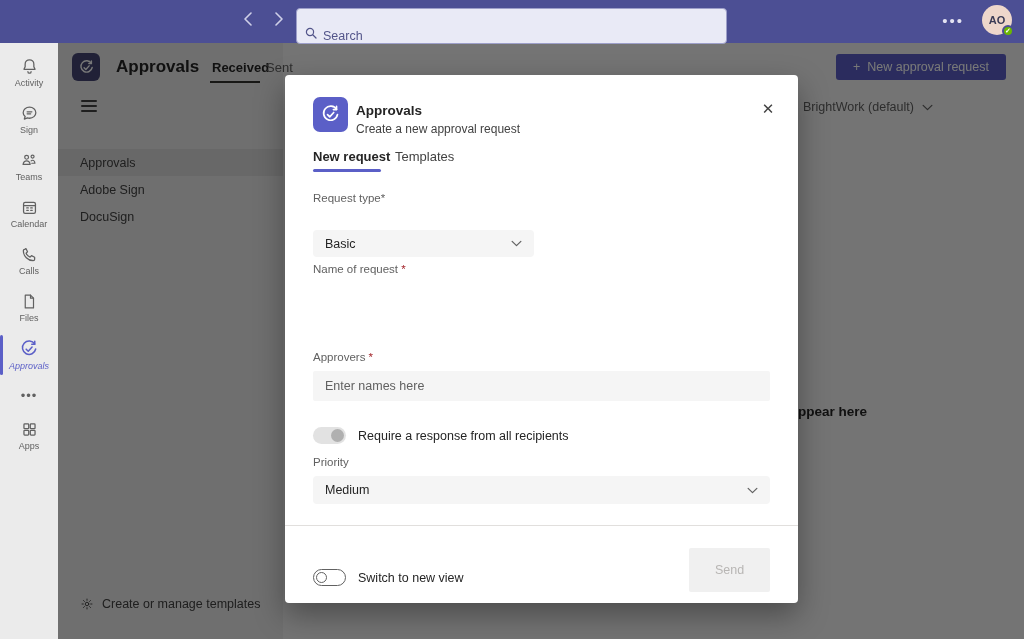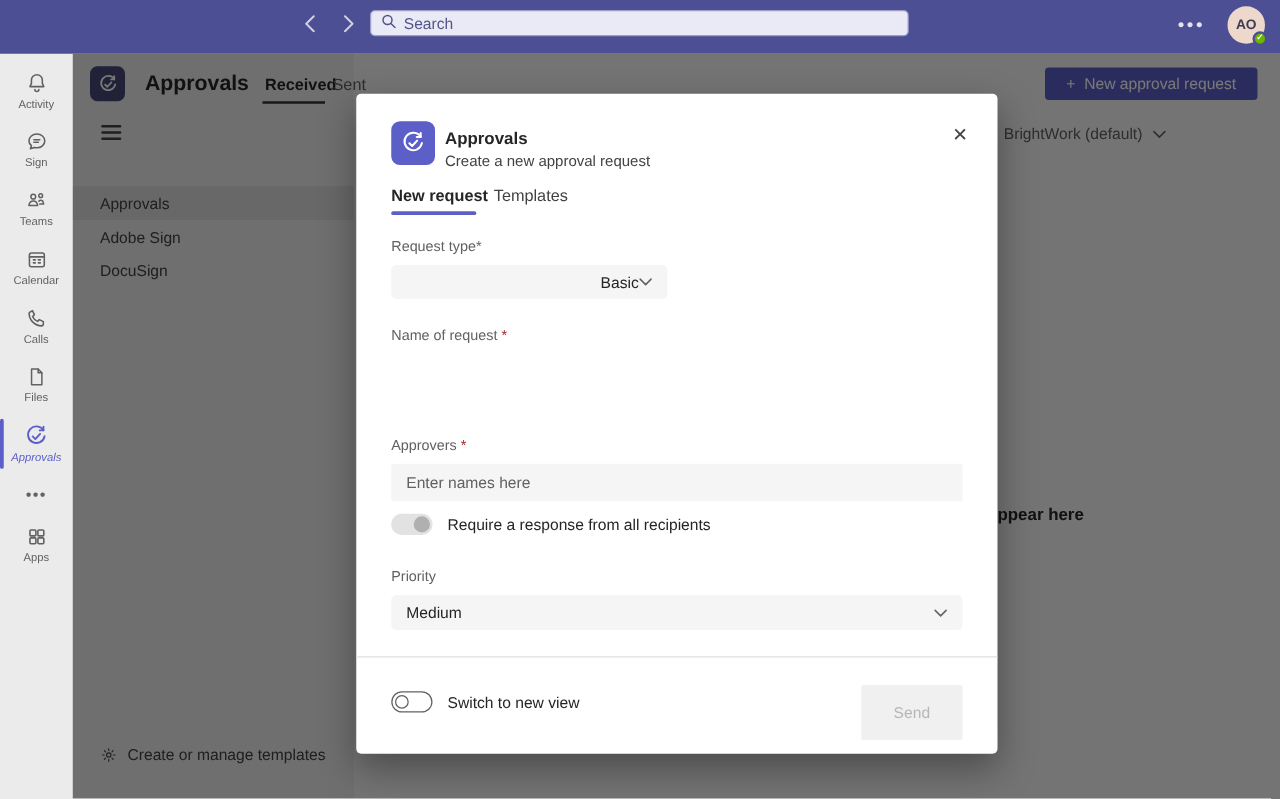--- a/index.html
+++ b/index.html
@@ -4,21 +4,21 @@
 <style>
   * { margin:0; padding:0; box-sizing:border-box; }
   html,body { width:1024px; height:639px; overflow:hidden; }
   body { font-family:"Liberation Sans", sans-serif; background:#fff; }
   .screen { position:relative; width:1024px; height:639px; overflow:hidden; background:#f6f6f6; }
 
   
   .topbar { position:absolute; left:0; top:0; width:1024px; height:43px; background:#4c4f94; z-index:40; display:flex; align-items:center; }
   .nav-arrows { position:absolute; left:238px; top:0; height:40px; display:flex; align-items:center; gap:14px; }
   .nav-arrow { background:none; border:none; color:#cfd0e8; width:18px; height:18px; cursor:pointer; display:flex; align-items:center; justify-content:center; }
-  .searchbox { position:absolute; left:296px; top:8px; width:431px; height:21px; background:#e9eaf6; border:1px solid #9d9fc9; border-radius:4px; display:flex; align-items:center; padding:0 8px; gap:6px; }
+  .searchbox { position:absolute; left:296px; top:8px; width:431px; height:36px; background:#e9eaf6; border:1px solid #9d9fc9; border-radius:4px; display:flex; align-items:flex-end; padding:0 8px; gap:6px; }
   .searchbox input { border:none; background:transparent; outline:none; font-size:12.5px; color:#45476e; width:100%; font-family:"Liberation Sans",sans-serif; }
   .searchbox input::placeholder { color:#53558a; }
   .topbar-ellipsis { position:absolute; right:60px; top:0; height:40px; border:none; background:none; color:#e3e3f2; font-size:15px; letter-spacing:2px; cursor:pointer; }
   .avatar { position:absolute; right:12px; top:5px; width:30px; height:30px; border-radius:50%; background:#eed7cb; color:#3a3b55; font-size:11px; font-weight:bold; display:flex; align-items:center; justify-content:center; cursor:pointer; }
   .presence { position:absolute; right:-2px; bottom:-2px; width:12px; height:12px; border-radius:50%; background:#6bb700; border:2px solid #4c4f94; color:#fff; font-size:7px; line-height:8px; text-align:center; }
 
   
   .rail { position:absolute; left:0; top:43px; width:58px; height:596px; background:#ebebeb; z-index:35; display:flex; flex-direction:column; align-items:center; padding-top:6px; }
   .rail-item { position:relative; width:58px; height:47px; display:flex; flex-direction:column; align-items:center; justify-content:center; gap:2px; color:#616161; cursor:pointer; background:none; border:none; }
   .rail-item .rail-label { font-size:9px; color:#616161; }
@@ -62,28 +62,28 @@
   .dlg-tab { position:absolute; top:74px; font-size:13px; color:#424242; background:none; border:none; cursor:pointer; }
   .dlg-tab.active { font-weight:bold; color:#252525; }
   .dlg-tab-new { left:28px; }
   .dlg-tab-templates { left:110px; }
   .dlg-tab-underline { position:absolute; left:28px; top:94px; width:68px; height:3px; background:#5b5fc7; border-radius:2px; }
 
   .fld-label { position:absolute; left:28px; font-size:11.5px; color:#616161; }
   .req-asterisk { color:#a4262c; }
   .lbl-request-type { top:117px; }
   .select-box { position:absolute; left:28px; background:#f5f5f5; border-radius:4px; border:none; display:flex; align-items:center; justify-content:space-between; padding:0 12px; font-size:12.5px; color:#252525; cursor:pointer; font-family:"Liberation Sans",sans-serif; }
-  .select-request-type { top:137px; width:221px; height:27px;justify-content:flex-end; }
+  .select-request-type { top:155px; width:221px; height:27px; }
   .lbl-name { top:188px; }
   .name-input { position:absolute; left:28px; top:208px; width:457px; height:44px; border:none; border-bottom:1px solid #e1dfdd; font-size:20px; color:#252525; outline:none; background:transparent; font-family:"Liberation Sans",sans-serif; }
   .name-input::placeholder { color:#777471; }
   .lbl-approvers { top:276px; }
   .approvers-input { position:absolute; left:28px; top:296px; width:457px; height:30px; background:#f5f5f5; border:none; border-radius:2px; padding:0 12px; font-size:12.5px; color:#252525; outline:none; font-family:"Liberation Sans",sans-serif; }
   .approvers-input::placeholder { color:#616161; }
-  .toggle-row { position:absolute; left:28px; display:flex; align-items:center; gap:12px; background:none; border:none; cursor:pointer; }
+  .toggle-row { position:absolute; left:28px; display:flex; align-items:center; gap:12px; background:none; border:none; cursor:pointer;margin-top:16px; }
   .row-require { top:336px; }
   .tgl { position:relative; width:33px; height:17px; border-radius:9px; }
   .tgl-on-gray { background:#e2e2e2; }
   .tgl-on-gray .knob { position:absolute; right:2px; top:2px; width:13px; height:13px; border-radius:50%; background:#b0b0b0; }
   .tgl-off { background:#fff; border:1px solid #616161; }
   .tgl-off .knob { position:absolute; left:2px; top:2px; width:11px; height:11px; border-radius:50%; background:#fff; border:1px solid #616161; }
   .toggle-label { font-size:12.5px; color:#252525; }
   .lbl-priority { top:381px; }
   .select-priority { top:401px; width:457px; height:28px; }
   .dlg-divider { position:absolute; left:0; top:450px; width:513px; height:1px; background:#e1dfdd; }

